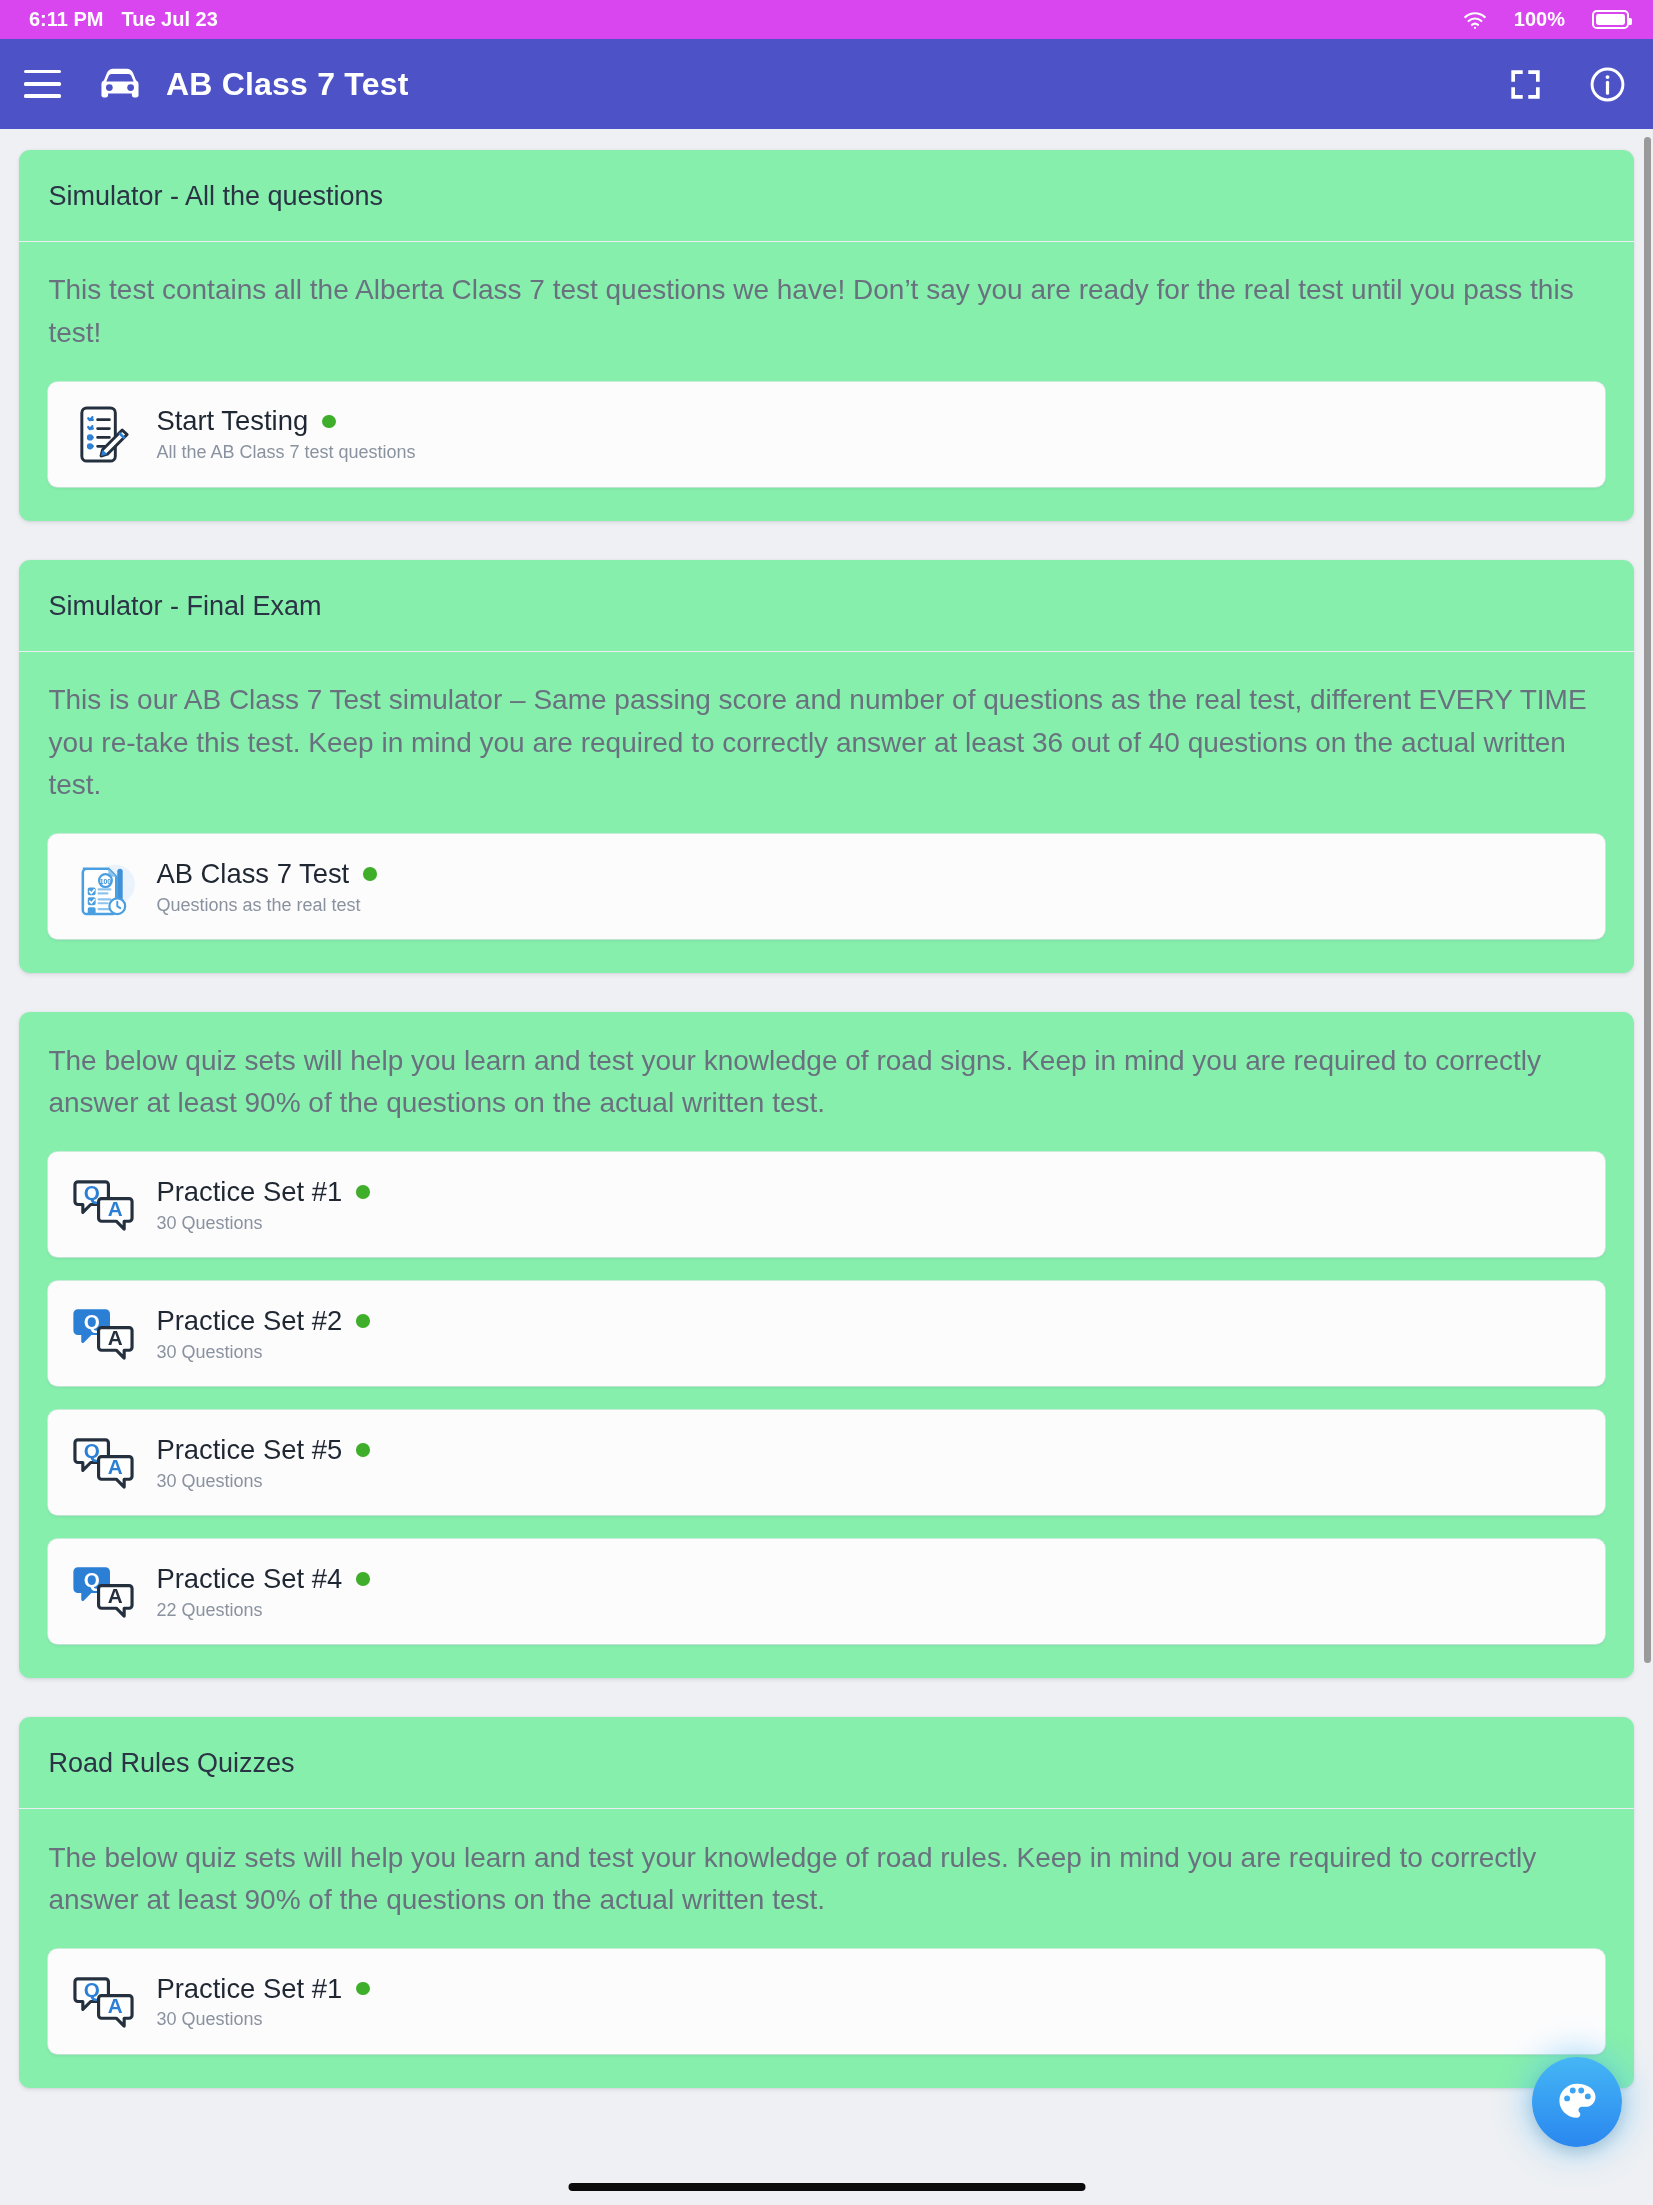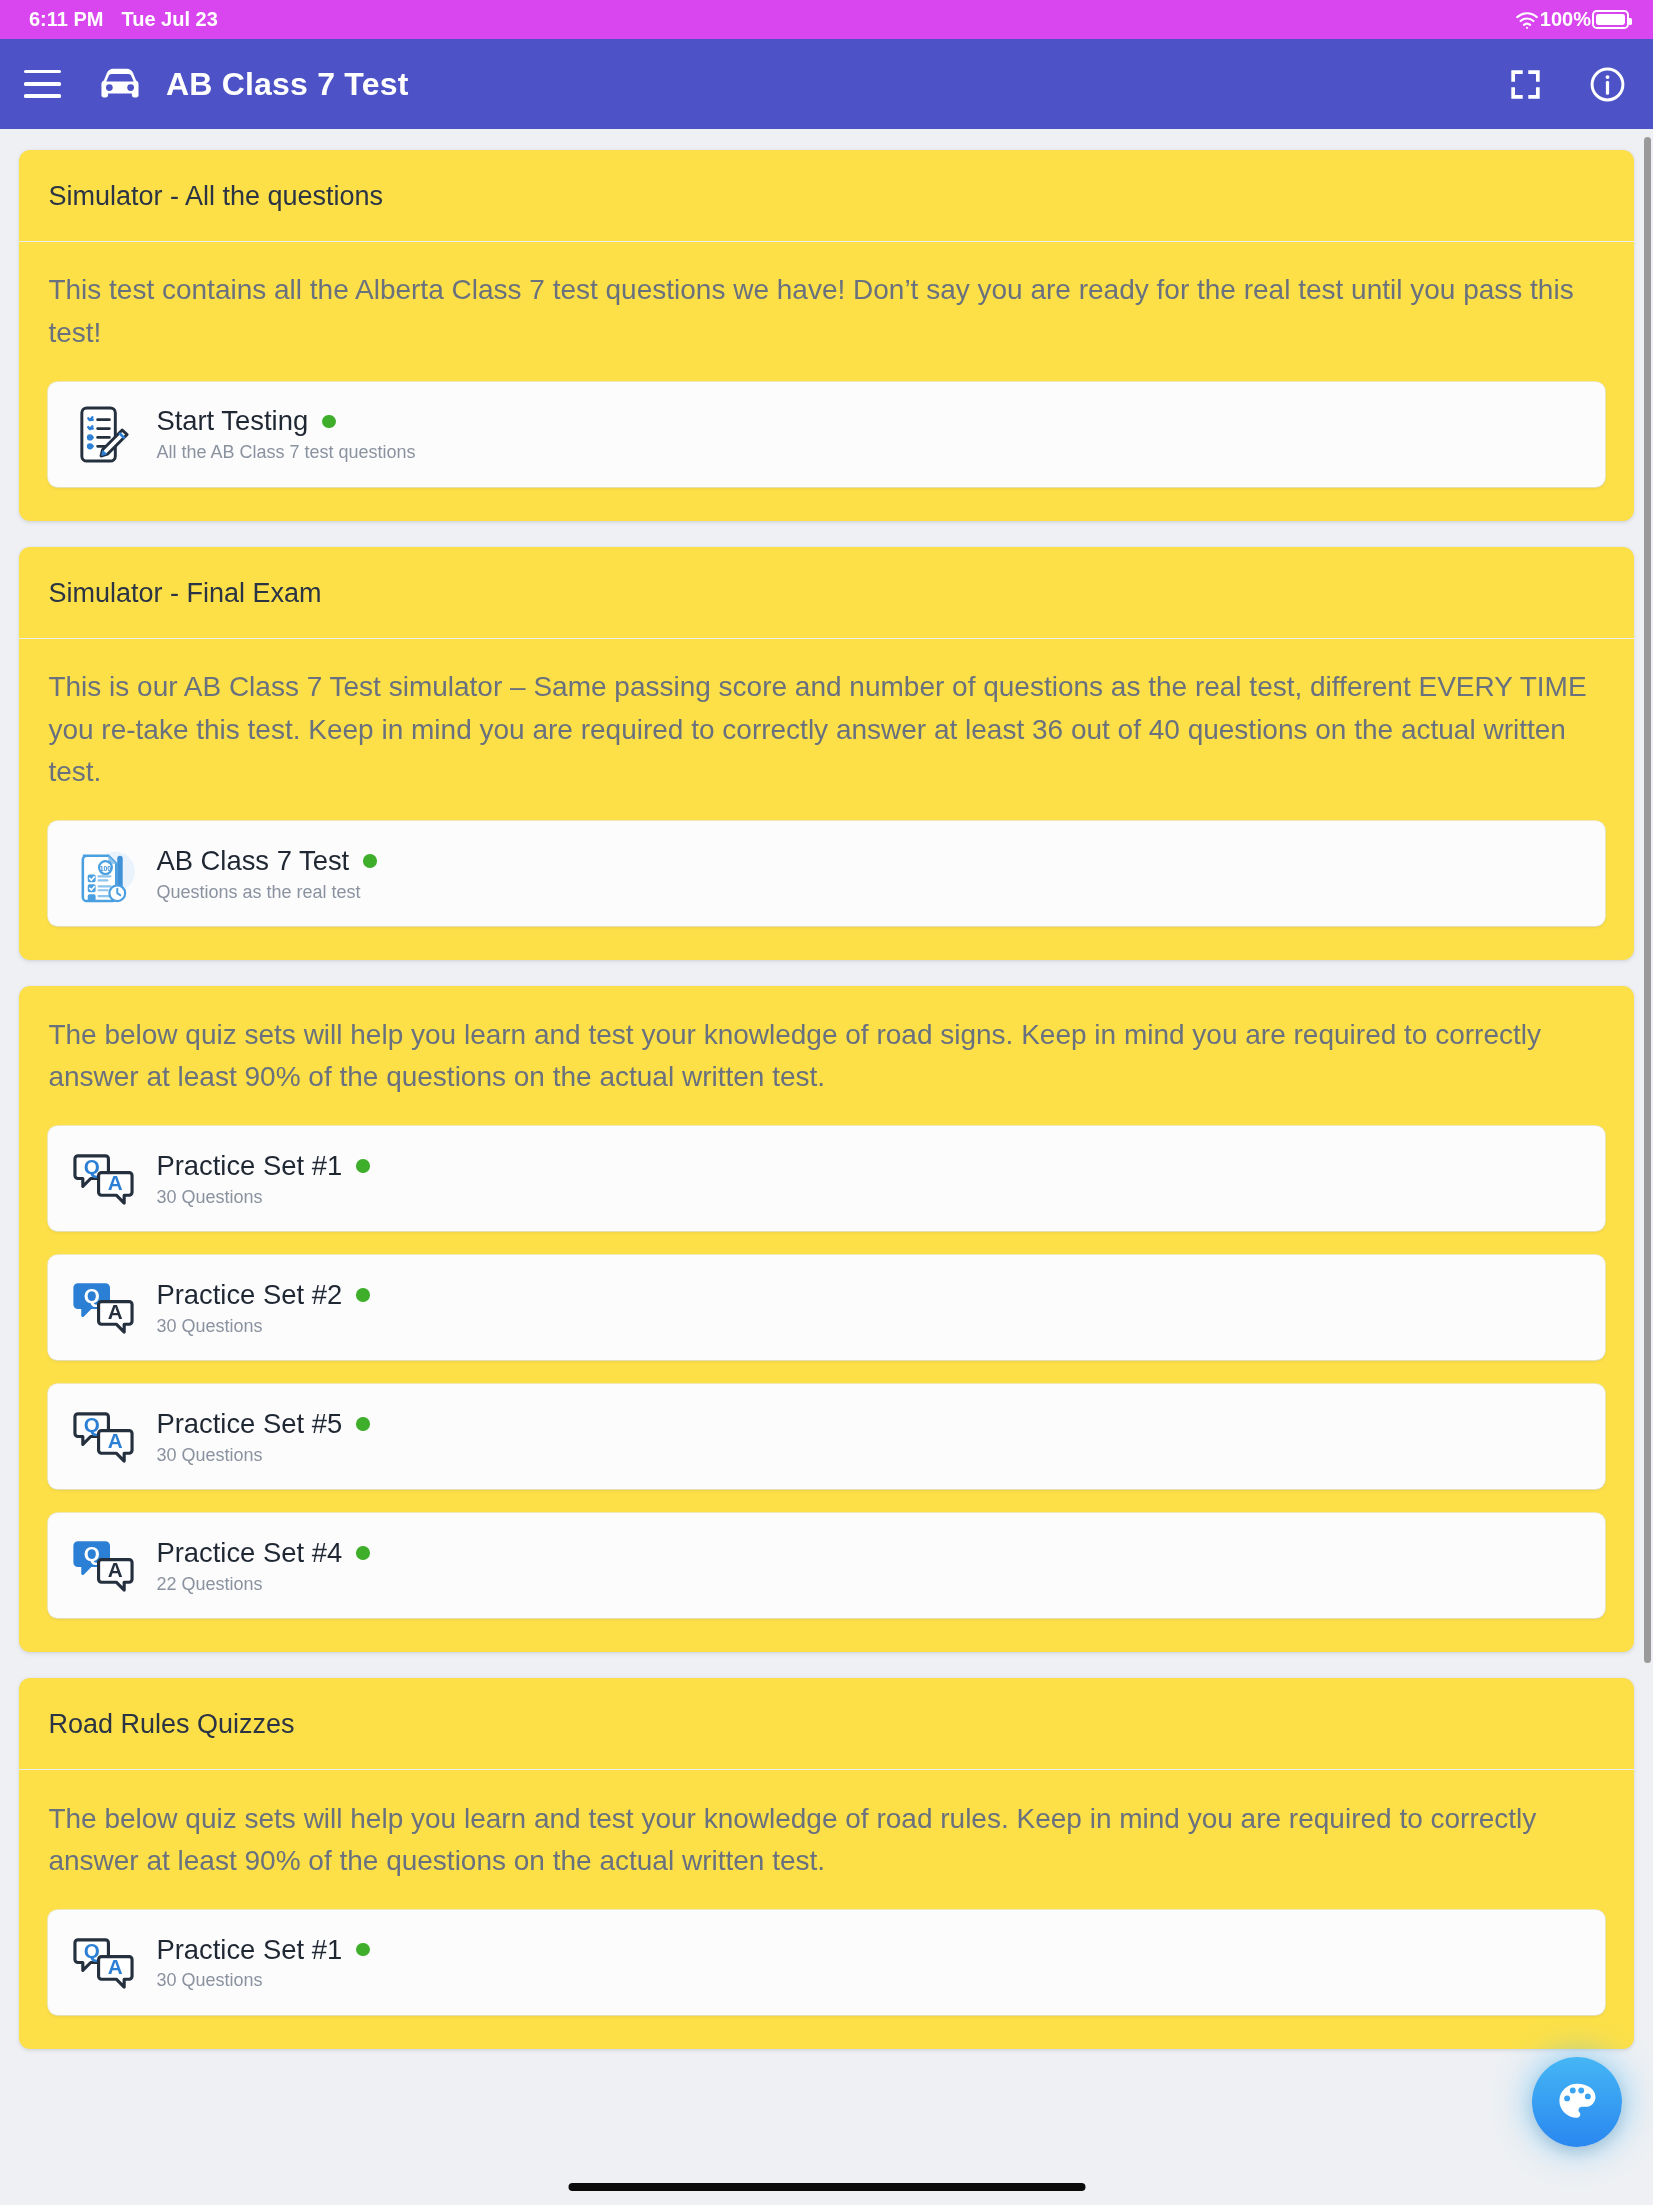--- a/index.html
+++ b/index.html
@@ -15,21 +15,21 @@
     height: 39px;
     background: #d946ef;
     display: flex; align-items: center;
     padding: 0 24px 0 29px;
     color: #fff;
     font-size: 20px;
     font-weight: 700;
     position: relative;
   }
   .sb-left { display: flex; align-items: baseline; gap: 18px; }
-  .sb-right { margin-left: auto; display: flex; align-items: center; gap: 1px; }
+  .sb-right { margin-left: auto; display: flex; align-items: center; gap: 27px; }
   .wifi-icon { display: inline-block; width: 24px; height: 19.4px; }
   .battery {
     width: 37px; height: 18.6px;
     border: 2px solid #fff;
     border-radius: 4.8px;
     position: relative;
     display: inline-block;
   }
   .battery::after {
     content: ""; position: absolute;
@@ -63,24 +63,24 @@
 
   
   .scroll-area {
     position: relative;
     height: calc(2205px - 129px);
     padding: 21px 19.4px 0 19.4px;
     overflow: hidden;
   }
 
   .card {
-    background: #fde047;
+    background: #86efac;
     border-radius: 11.3px;
     box-shadow: 0 1.6px 4px rgba(30,40,70,.09), 0 0.8px 1.6px rgba(30,40,70,.05);
-    margin-bottom: 26px;
+    margin-bottom: 39px;
     overflow: hidden;
   }
   .card-header {
     padding: 31px 29px 29px 29px;
     border-bottom: 1.2px solid #eceef1;
   }
   .card-title {
     font-size: 27px;
     color: #2b3445;
     font-weight: 400;

